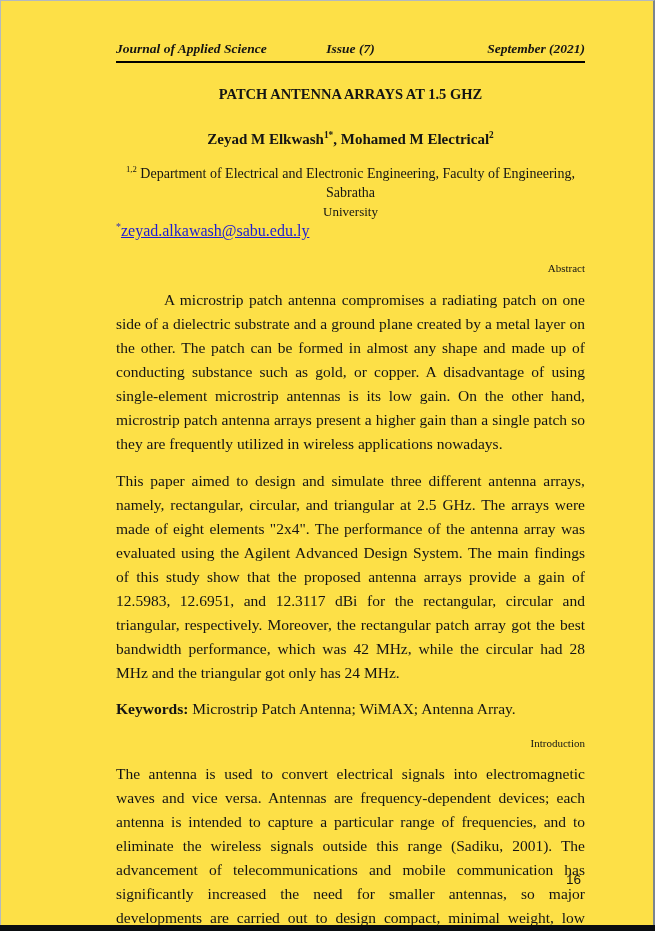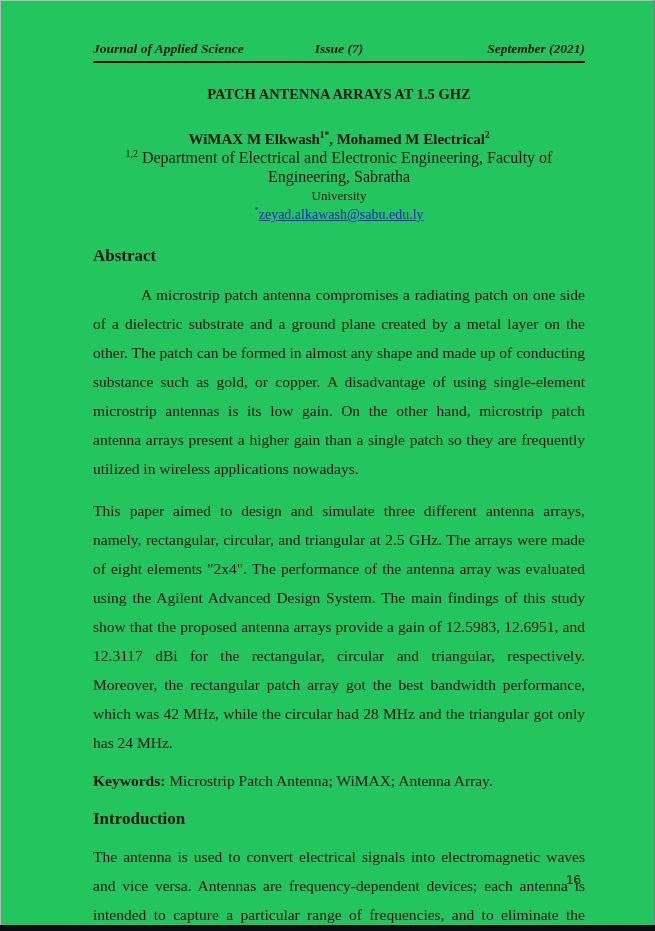--- a/index.html
+++ b/index.html
@@ -7,25 +7,26 @@
     width: 655px; height: 931px;
     background: #ffffff;
     position: relative;
     font-family: "Liberation Serif", serif;
     color: #141414;
     overflow: hidden;
   }
   .page {
     position: absolute;
     inset: 0;
-    background: #22c55e;
+    background: #fde047;
     border-left: 1px solid #b4b9bf;
     border-top: 1px solid #b4b9bf;
     border-right: 2px solid #7c858d;
     box-sizing: border-box;
+    padding-left: 23px;
   }
   .bottom-bar {
     position: absolute;
     left: 0; right: 0; bottom: 0;
     height: 6px;
     background: #0a0d10;
   }
   .content {
     padding: 40px 68px 0 92px;
   }
@@ -55,48 +56,48 @@
   .authors-line {
     margin-top: 26px;
     text-align: center;
     font-weight: bold;
     font-size: 15px;
   }
   sup { font-size: 0.62em; line-height: 0; }
 
   
   .affiliation {
-    margin-top: 0;
+    margin-top: 16px;
     text-align: center;
-    font-size: 16px;
+    font-size: 14px;
     line-height: 19px;
   }
   .affiliation-line2 { text-align: center; font-size: 13px; line-height: 19px; }
   .email-line {
-    text-align: center;
-    font-size: 14px;
+    font-size: 16px;
     line-height: 19px;
   }
   .email-line .email-sup { color: #2a2ab4; }
   .email-link {
     color: #1b1bd6;
     text-decoration: underline;
     cursor: pointer;
   }
 
   
   .section-heading {
     margin-top: 22px;
-    font-weight: bold;
-    font-size: 17px;
+    font-weight: normal;
+    font-size: 11px;
+    text-align: right;
   }
   .body-par {
     margin-top: 13px;
     font-size: 15.5px;
-    line-height: 29px;
+    line-height: 24px;
     text-align: justify;
   }
   .body-par.first-indent { text-indent: 48px; margin-top: 14px; }
   .keywords-line {
     margin-top: 13px;
     font-size: 15.5px;
     line-height: 21.7px;
   }
   .keywords-line .kw-label { font-weight: bold; }
   .intro-heading { margin-top: 17px; }
@@ -118,21 +119,21 @@
     <div class="journal-header">
       <span class="h-left">Journal of Applied Science</span>
       <span class="h-mid">Issue (7)</span>
       <span class="h-right">September (2021)</span>
     </div>
 
     <div class="paper-title">
       <div>PATCH ANTENNA ARRAYS AT 1.5 GHZ</div>
     </div>
 
-    <div class="authors-line"><span>WiMAX M Elkwash</span><sup>1*</sup><span>, </span><span>Mohamed M Electrical</span><sup>2</sup></div>
+    <div class="authors-line"><span>Zeyad M Elkwash</span><sup>1*</sup><span>, </span><span>Mohamed M Electrical</span><sup>2</sup></div>
 
     <div class="affiliation"><sup>1,2</sup><span> Department of Electrical and Electronic Engineering, Faculty of Engineering, Sabratha</span></div>
     <div class="affiliation-line2">University</div>
 
     <div class="email-line"><sup class="email-sup">*</sup><a class="email-link">zeyad.alkawash@sabu.edu.ly</a></div>
 
     <div class="section-heading">Abstract</div>
 
     <div class="body-par first-indent">A microstrip patch antenna compromises a radiating patch on one side of a dielectric substrate and a ground plane created by a metal layer on the other. The patch can be formed in almost any shape and made up of conducting substance such as gold, or copper. A disadvantage of using single-element microstrip antennas is its low gain. On the other hand, microstrip patch antenna arrays present a higher gain than a single patch so they are frequently utilized in wireless applications nowadays.</div>
 

